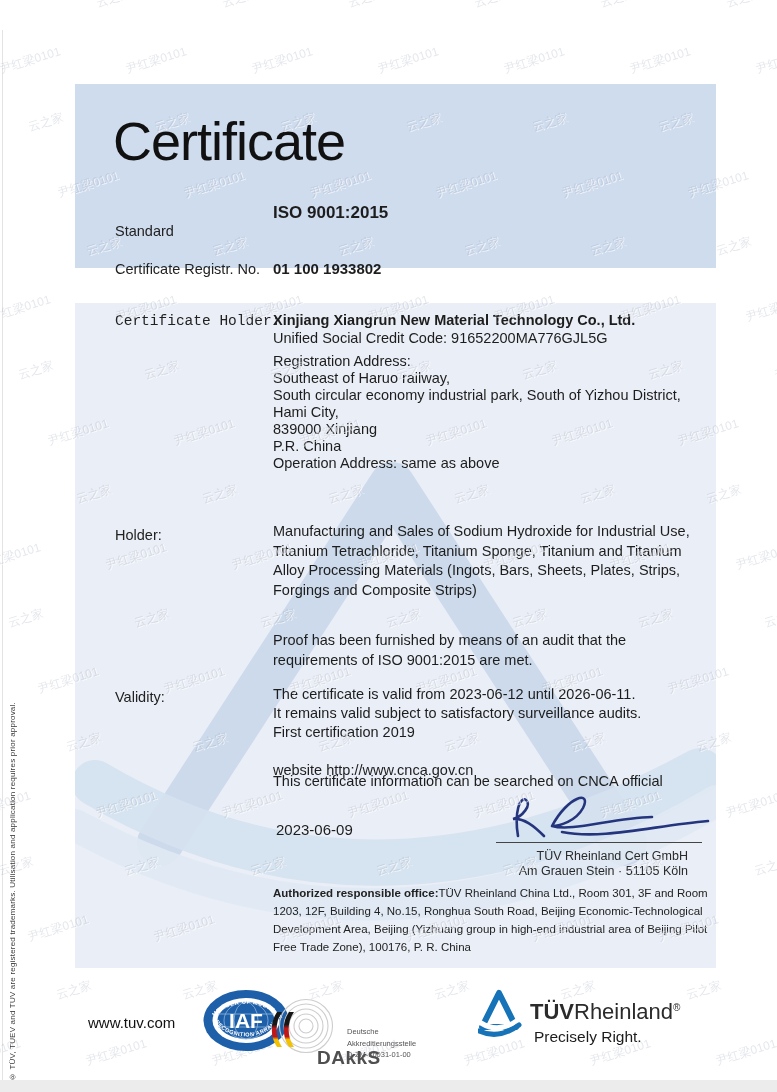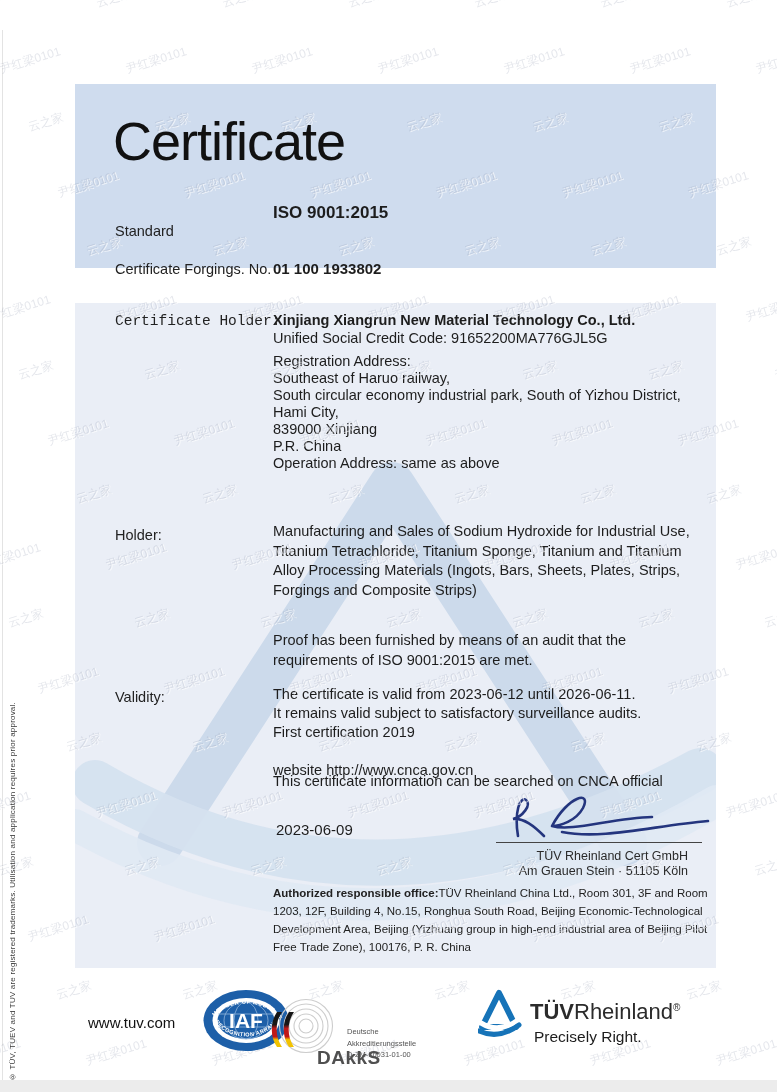--- a/index.html
+++ b/index.html
@@ -35,21 +35,21 @@
 
 <div id="page">
 
   <div id="edge-line" class="abs"></div>
   <div id="bottom-strip" class="abs"></div>
 
   <div id="header-block" class="abs">
     <div id="title" class="abs nowrap z" style="left:38px;top:26px;">Certificate</div>
     <div class="abs lbl nowrap z" style="left:40px;top:139px;">Standard</div>
     <div class="abs val b nowrap z" style="left:198px;top:119px;font-size:17px;">ISO 9001:2015</div>
-    <div class="abs lbl nowrap z" style="left:40px;top:177px;">Certificate Forgings. No.</div>
+    <div class="abs lbl nowrap z" style="left:40px;top:177px;">Certificate Registr. No.</div>
     <div class="abs val b nowrap z" style="left:198px;top:176px;font-size:15px;">01 100 1933802</div>
   </div>
 
   <div id="body-block" class="abs">
 
     <svg id="body-bg" width="641" height="665" viewBox="0 0 641 665">
       <path d="M85,540 L317,182 L549,540" fill="none" stroke="#ccdaeb" stroke-width="46" stroke-linejoin="round" stroke-linecap="round"></path>
       <path d="M20,480 Q300,645 625,468" fill="none" stroke="#d5e1ef" stroke-width="46" stroke-linecap="round" opacity="0.95"></path>
       <path d="M0,522 Q310,692 641,498" fill="none" stroke="#e0e9f4" stroke-width="32" stroke-linecap="round" opacity="0.9"></path>
     </svg>

